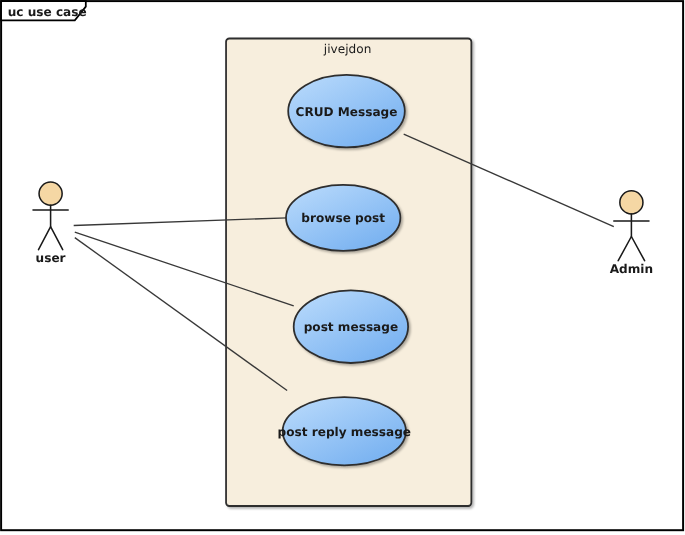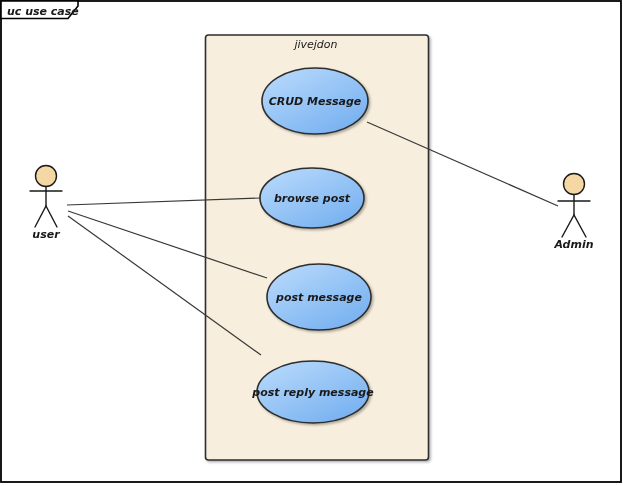--- a/index.html
+++ b/index.html
@@ -2,21 +2,20 @@
 <html><head>
 <meta charset="utf-8">
 <style>
   html,body{margin:0;padding:0;background:#ffffff;}
   .canvas{
     position:relative;
     width:623px;height:486px;
     background:#ffffff;
     font-family:"DejaVu Sans","Liberation Sans",sans-serif;
     overflow:hidden;
-    font-style:italic;
   }
   svg{display:block;}
   text{
     font-family:"DejaVu Sans","Liberation Sans",sans-serif;
     fill:#1a1a1a;
   }
   .lbl-bold{font-size:11px;font-weight:bold;}
   .lbl-reg{font-size:11px;font-weight:normal;}
   .node-stroke{stroke:#2e2e2e;stroke-width:1.6;}
   .assoc{stroke:#383838;stroke-width:1.2;fill:none;}

